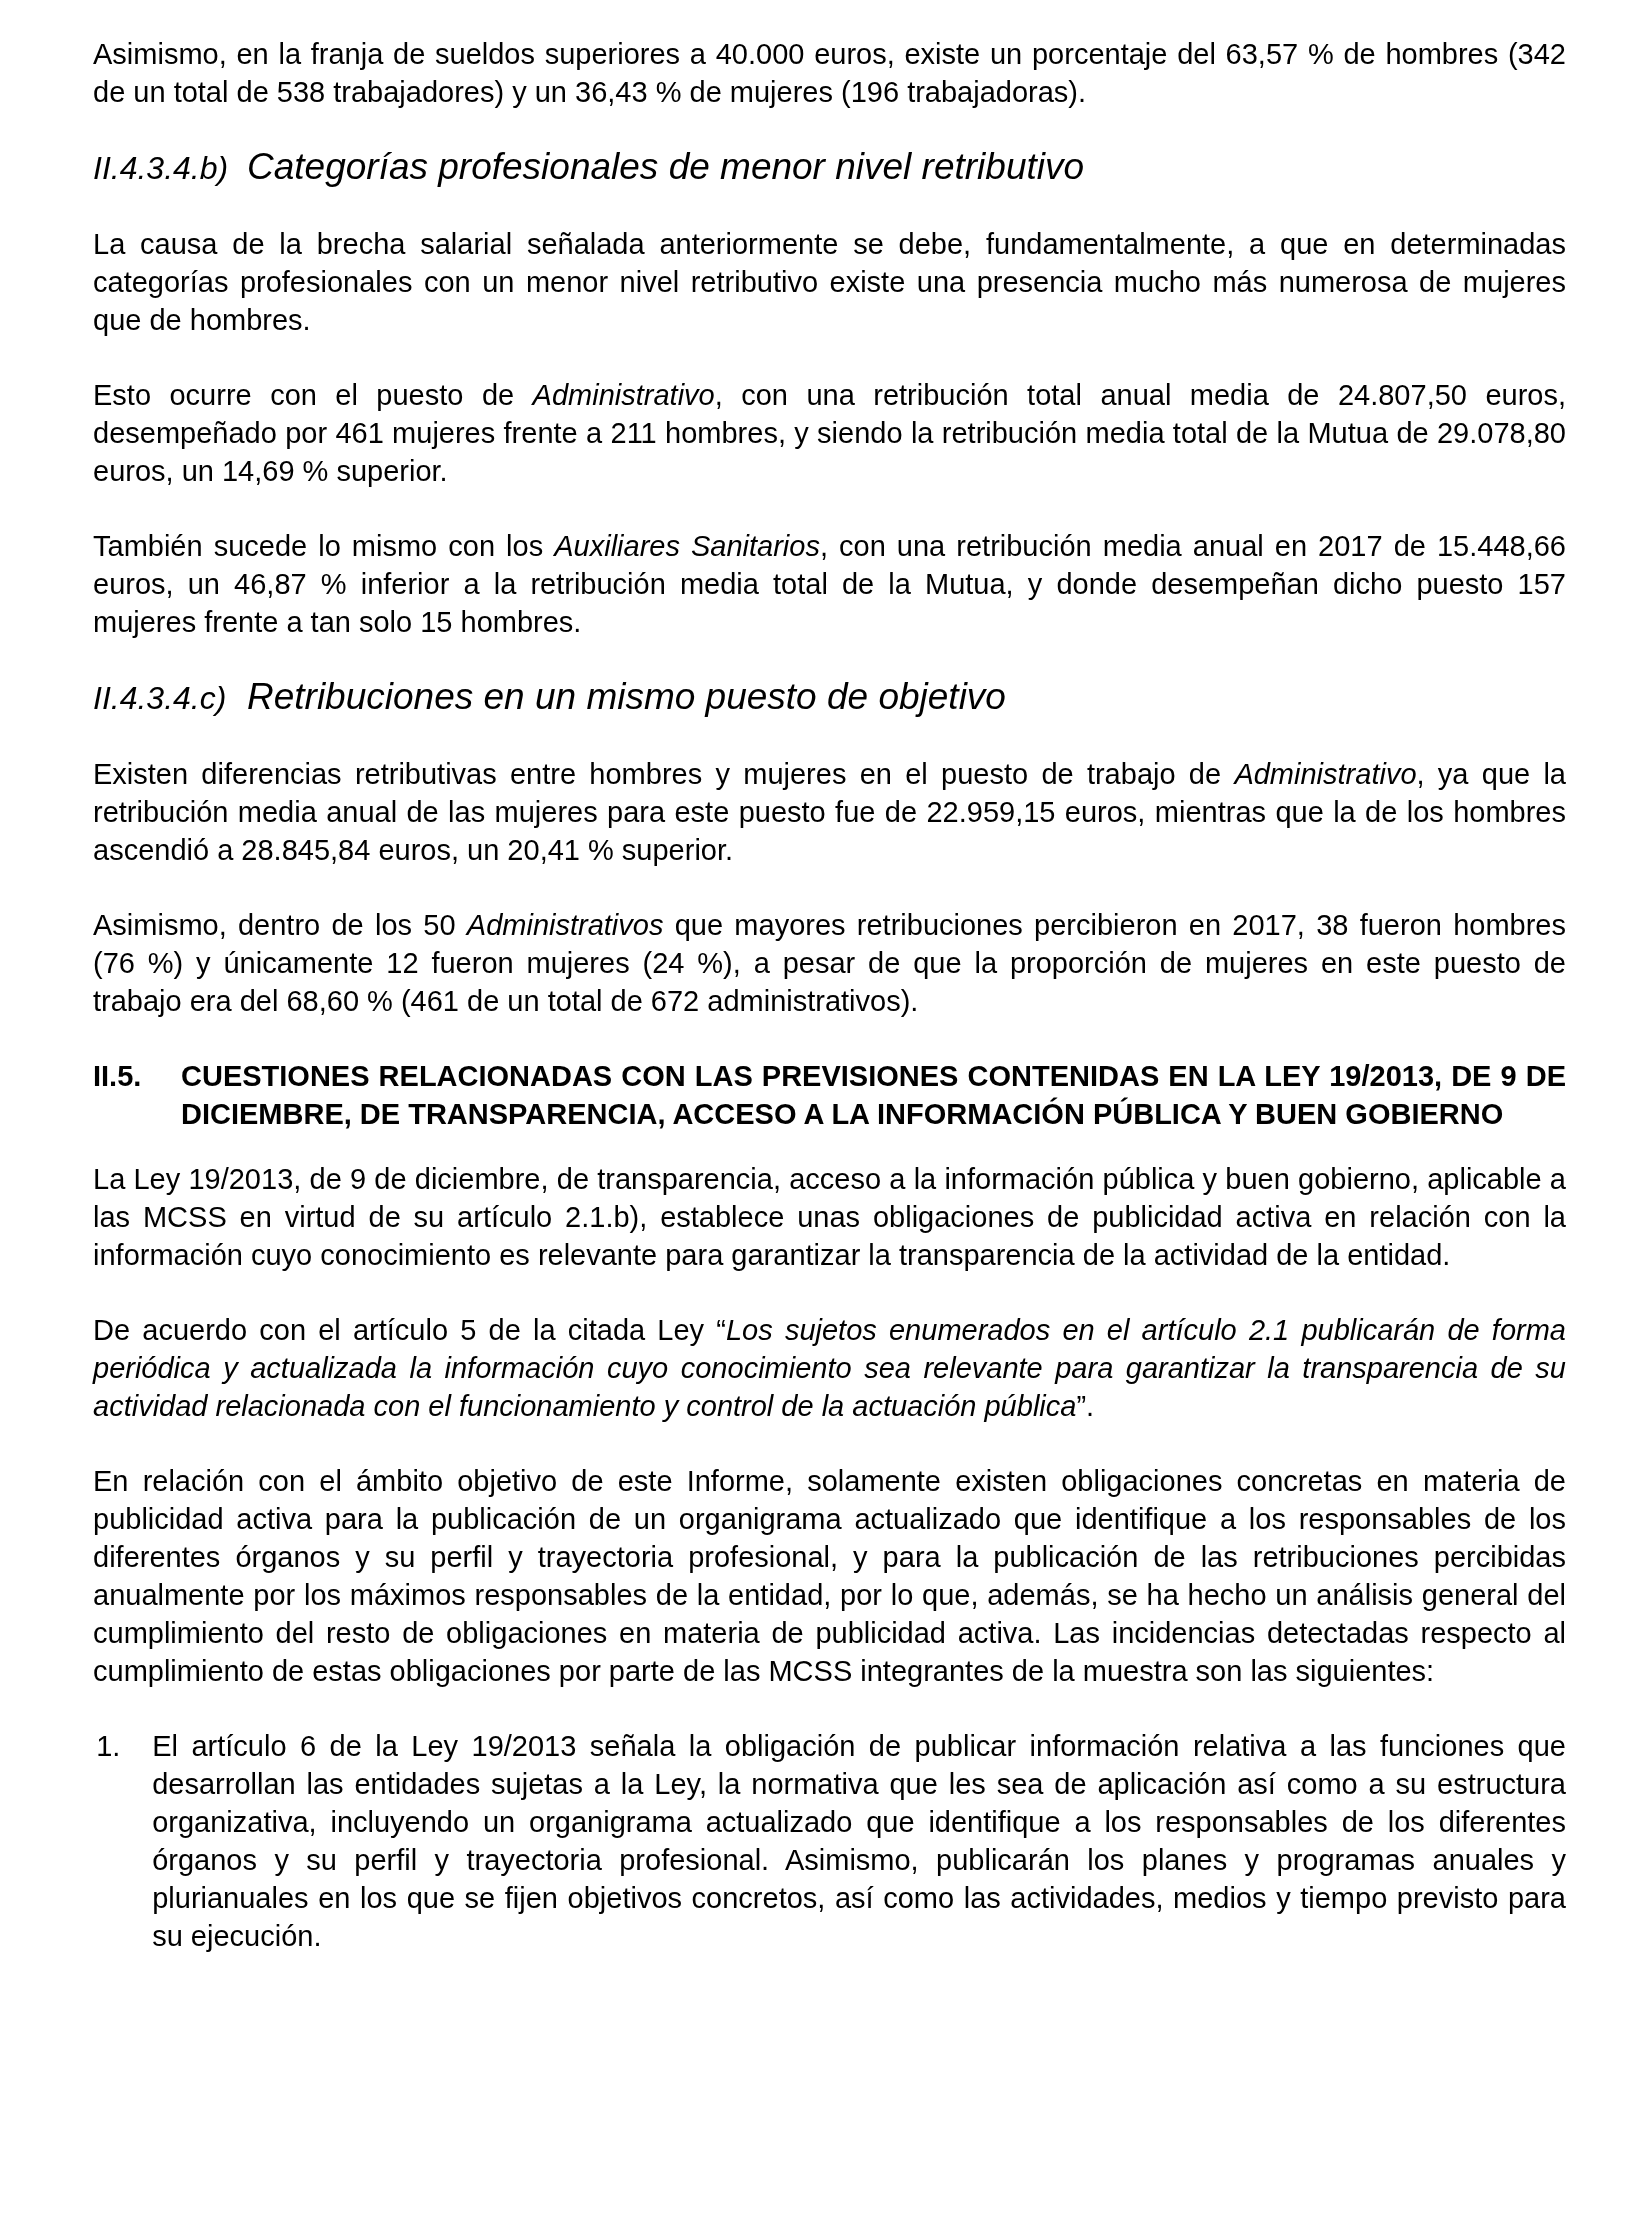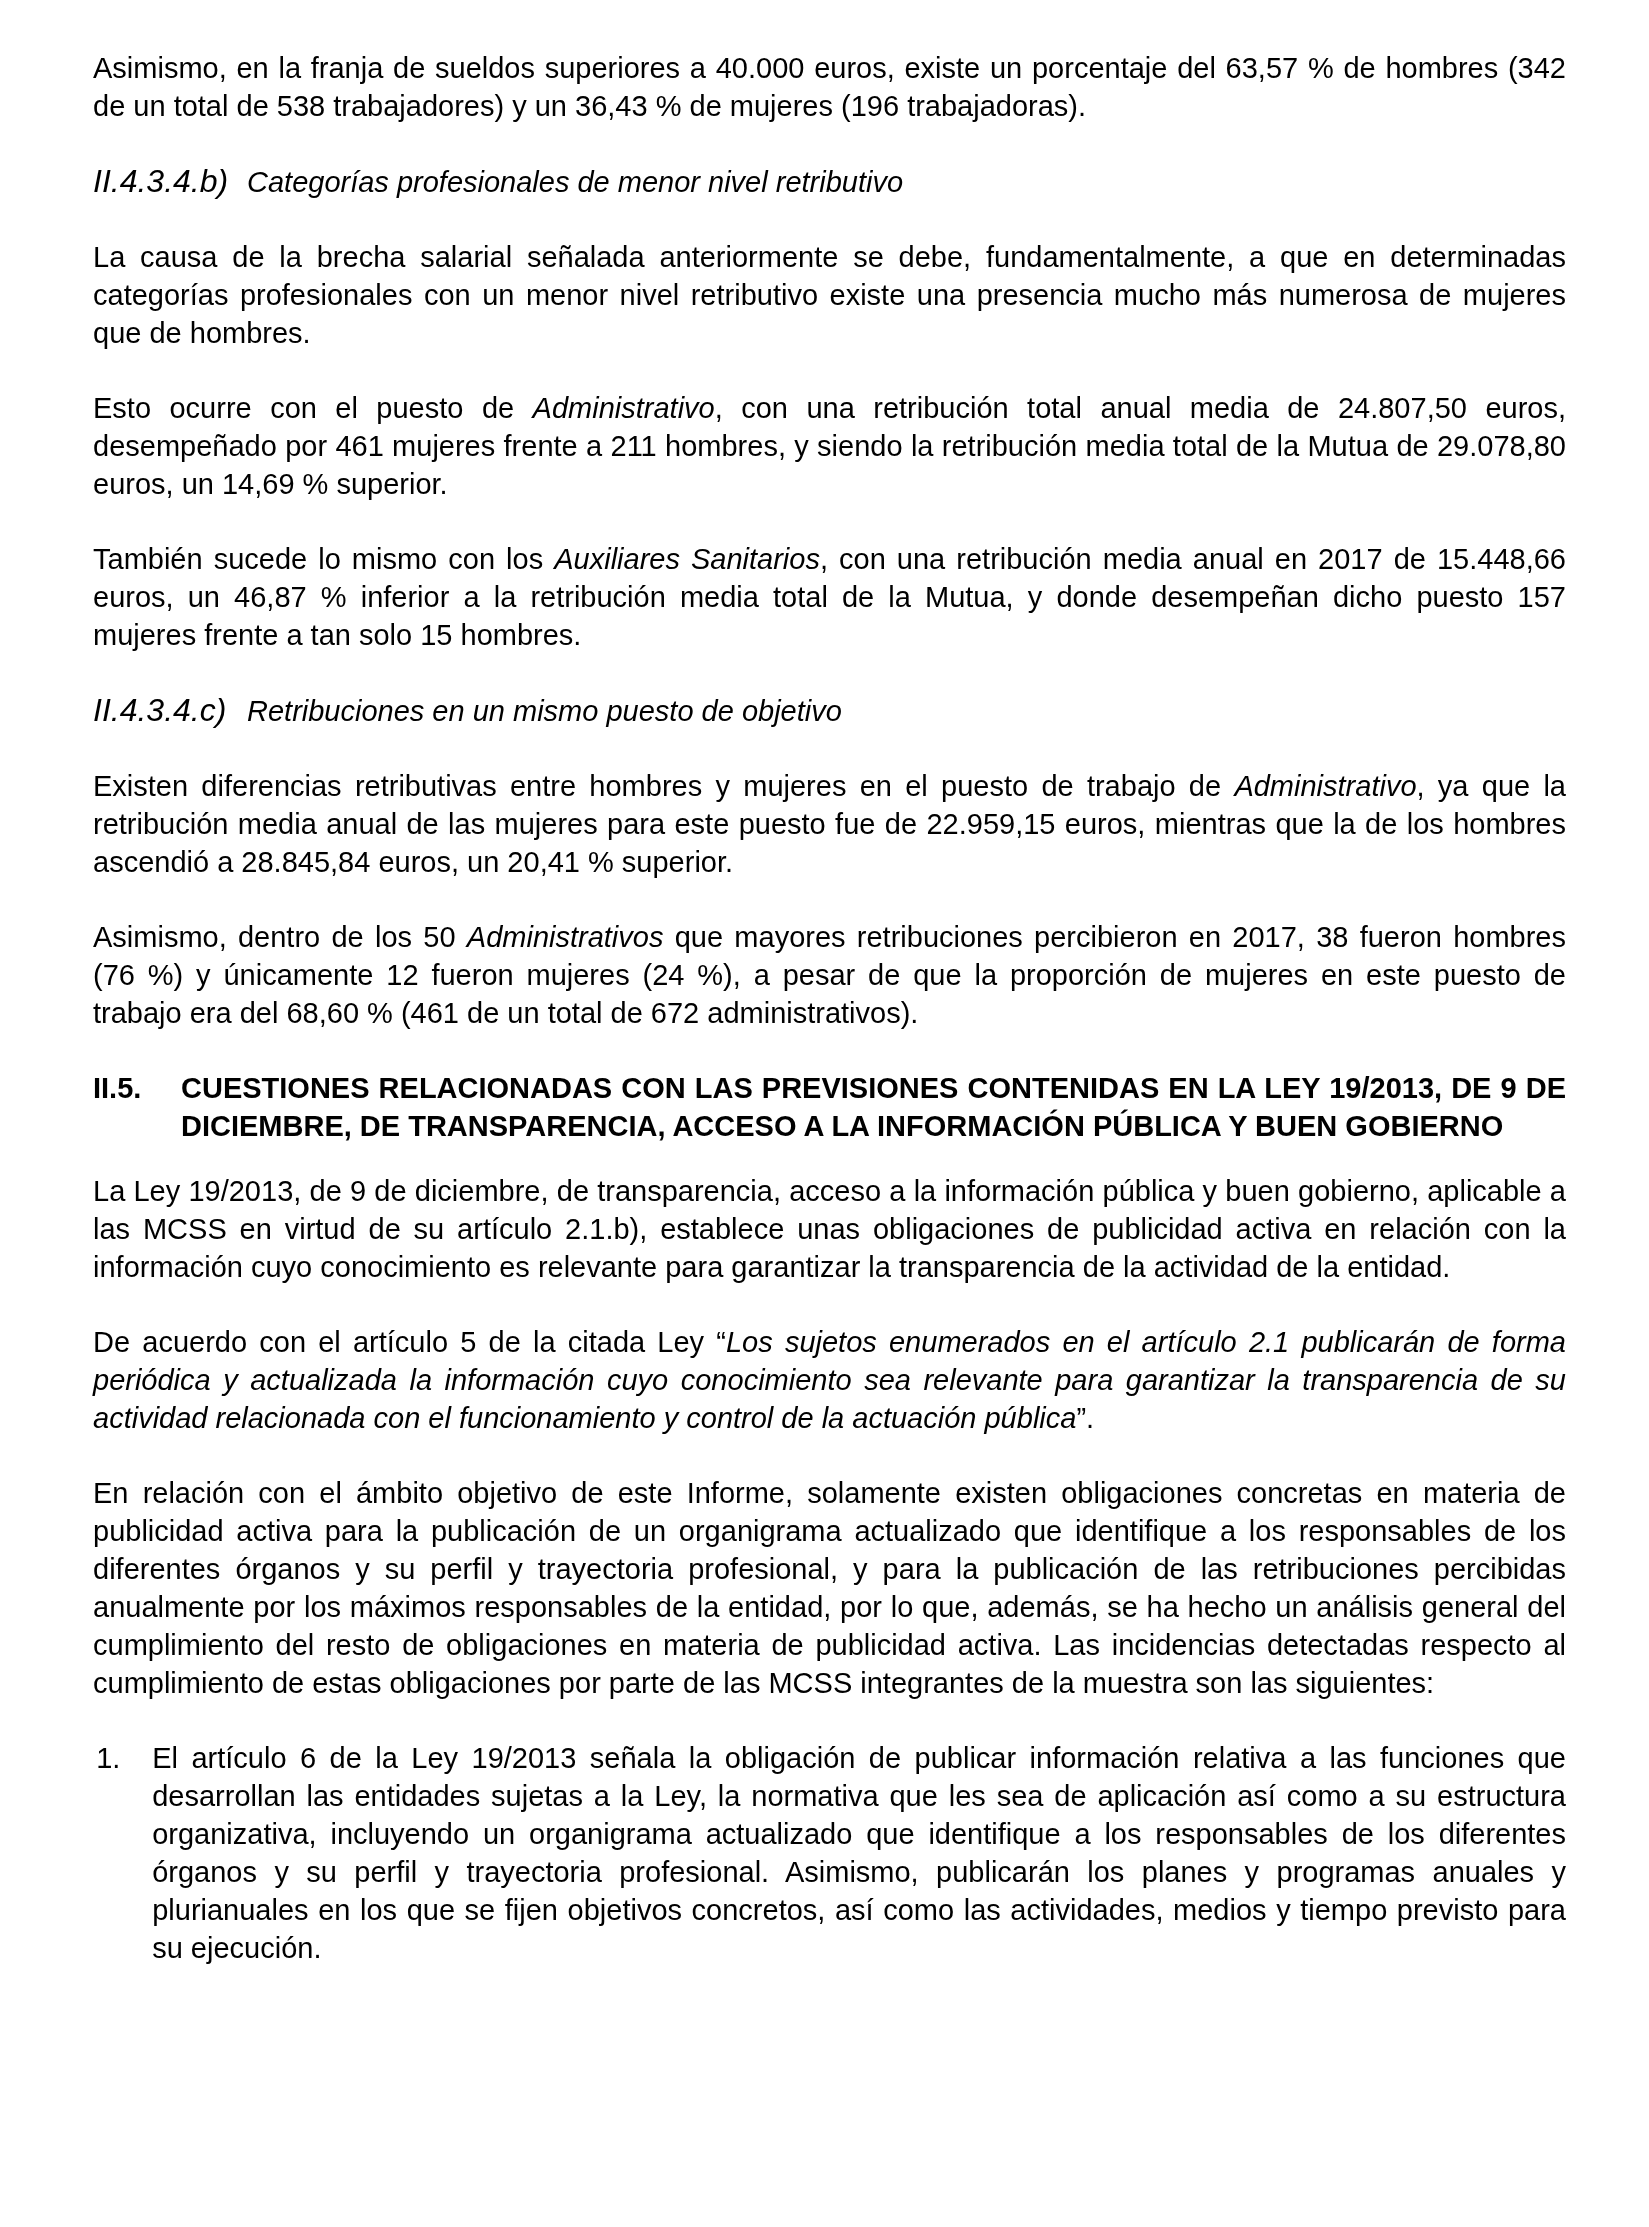--- a/index.html
+++ b/index.html
@@ -11,41 +11,41 @@
       width: 1650px;
       height: 2227px;
       position: relative;
       overflow: hidden;
       color: #000000;
       font-family: "Liberation Sans", sans-serif;
     }
     .page {
       position: absolute;
       left: 93px;
-      top: 49px;
+      top: 35px;
       width: 1473px;
       font-size: 29px;
       line-height: 38px;
     }
     .para {
       margin: 0 0 37px 0;
       text-align: justify;
     }
     .subheading {
       margin: 0 0 37px 0;
       font-style: italic;
       white-space: nowrap;
     }
     .subheading .sub-label {
       font-size: 32px;
       display: inline-block;
       width: 154px;
     }
     .subheading .sub-title {
-      font-size: 29px;
+      font-size: 37px;
     }
     .section-heading {
       display: flex;
       margin: 0 0 27px 0;
       font-weight: bold;
     }
     .section-heading .sec-num {
       width: 88px;
       flex: 0 0 88px;
     }

